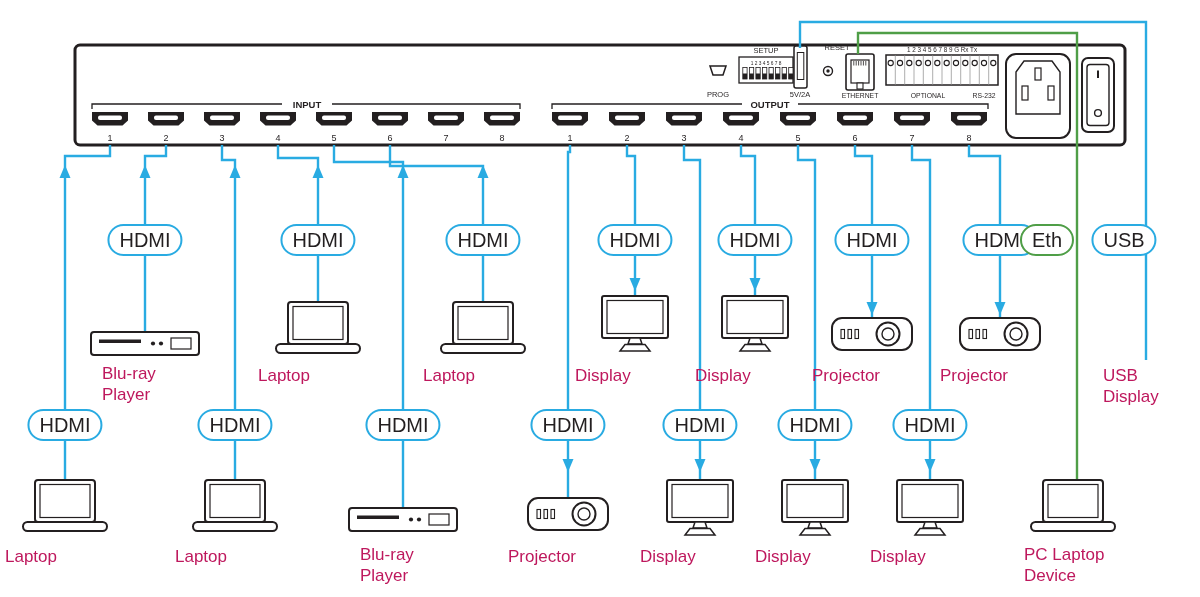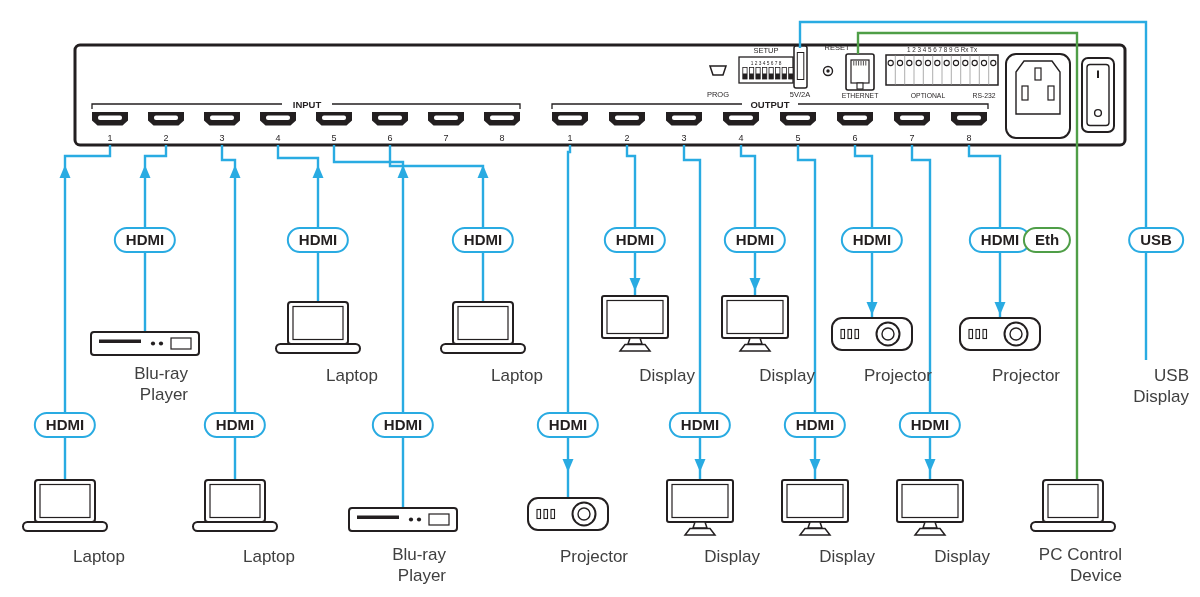--- a/index.html
+++ b/index.html
@@ -2,25 +2,25 @@
 <html><head>
 <meta charset="utf-8">
 <style>
   html,body{margin:0;padding:0;background:#fff;}
   .stage{position:relative;width:1200px;height:597px;background:#fff;
          font-family:"Liberation Sans",sans-serif;color:#231f20;overflow:hidden;}
   .stage svg{position:absolute;left:0;top:0;}
   svg text{font-family:"Liberation Sans",sans-serif;fill:#231f20;stroke:none;}
   .pill{position:absolute;transform:translate(-50%,-50%);background:#fff;
         border:2.5px solid #29abe2;border-radius:16px;padding:2px 10px;
-        font-size:15px;font-weight:700;color:#231f20;white-space:nowrap;
+        font-size:20px;font-weight:400;color:#231f20;white-space:nowrap;
         text-align:left;line-height:1.2;}
   .pill.green{border-color:#4f9e47;}
-  .dev-label{position:absolute;transform:translateX(-50%);text-align:right;
-             font-size:17px;line-height:1.22;color:#404040;}
+  .dev-label{position:absolute;transform:translateX(-50%);text-align:left;
+             font-size:17px;line-height:1.22;color:#be185d;}
 </style>
 </head>
 <body>
 
 <div class="stage">
 
 <svg width="1200" height="597" viewBox="0 0 1200 597">
 
   <g>
     <rect x="75" y="45" width="1050" height="100" rx="5" fill="#fff" stroke="#231f20" stroke-width="3"></rect>
@@ -368,21 +368,21 @@
 </svg>
 
 <div class="pill" style="left:145px;top:240px">HDMI</div>
 <div class="pill" style="left:318px;top:240px">HDMI</div>
 <div class="pill" style="left:483px;top:240px">HDMI</div>
 <div class="pill" style="left:635px;top:240px">HDMI</div>
 <div class="pill" style="left:755px;top:240px">HDMI</div>
 <div class="pill" style="left:872px;top:240px">HDMI</div>
 <div class="pill" style="left:1000px;top:240px">HDMI</div>
 <div class="pill green" style="left:1047px;top:240px">Eth</div>
-<div class="pill" style="left:1156px;top:240px">USB</div>
+<div class="pill" style="left:1124px;top:240px">USB</div>
 <div class="pill" style="left:65px;top:425px">HDMI</div>
 <div class="pill" style="left:235px;top:425px">HDMI</div>
 <div class="pill" style="left:403px;top:425px">HDMI</div>
 <div class="pill" style="left:568px;top:425px">HDMI</div>
 <div class="pill" style="left:700px;top:425px">HDMI</div>
 <div class="pill" style="left:815px;top:425px">HDMI</div>
 <div class="pill" style="left:930px;top:425px">HDMI</div>
 
 <div class="dev-label" style="left:145px;top:364px;width:86px">Blu-ray Player</div>
 <div class="dev-label" style="left:318px;top:366px;width:120px">Laptop</div>
@@ -392,15 +392,15 @@
 <div class="dev-label" style="left:872px;top:366px;width:120px">Projector</div>
 <div class="dev-label" style="left:1000px;top:366px;width:120px">Projector</div>
 <div class="dev-label" style="left:1146px;top:366px;width:86px">USB Display</div>
 <div class="dev-label" style="left:65px;top:547px;width:120px">Laptop</div>
 <div class="dev-label" style="left:235px;top:547px;width:120px">Laptop</div>
 <div class="dev-label" style="left:403px;top:545px;width:86px">Blu-ray Player</div>
 <div class="dev-label" style="left:568px;top:547px;width:120px">Projector</div>
 <div class="dev-label" style="left:700px;top:547px;width:120px">Display</div>
 <div class="dev-label" style="left:815px;top:547px;width:120px">Display</div>
 <div class="dev-label" style="left:930px;top:547px;width:120px">Display</div>
-<div class="dev-label" style="left:1073px;top:545px;width:98px">PC Control Device</div>
+<div class="dev-label" style="left:1073px;top:545px;width:98px">PC Laptop Device</div>
 
 </div>
 
 </body></html>

